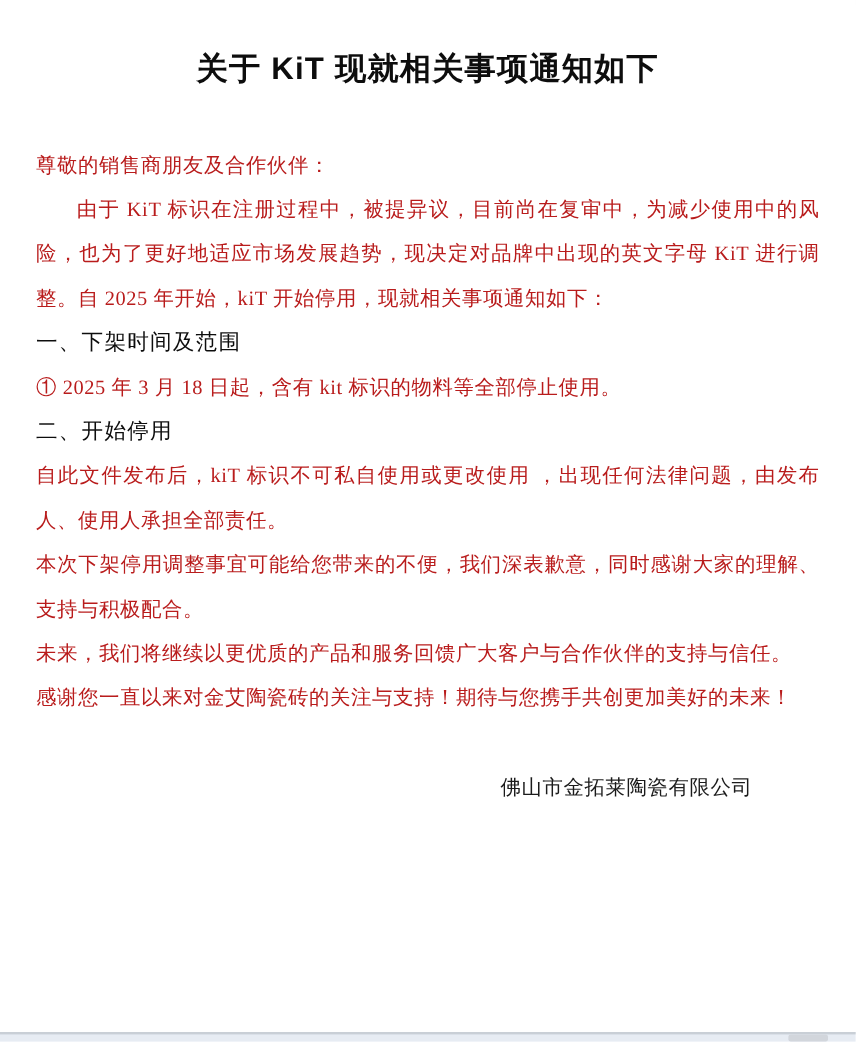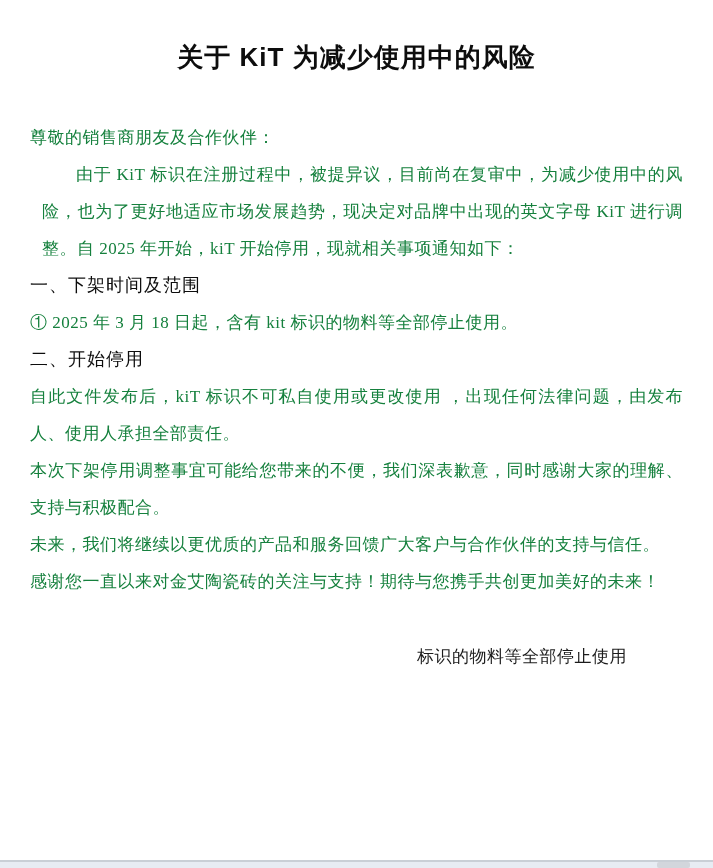--- a/index.html
+++ b/index.html
@@ -29,23 +29,23 @@
     letter-spacing: 1px;
     margin-bottom: 39px;
     color: #0d0d0d;
     font-family: "Liberation Sans", sans-serif;
   }
   p.body-line {
     font-size: 17px;
     line-height: 37px;
     letter-spacing: 0.5px;
     text-align: justify;
-    color: #15803d;
+    color: #b91c1c;
   }
-  p.indent { text-indent: 2em; margin-left: 12px; }
+  p.indent { text-indent: 2em; }
   p.section-heading {
     font-size: 18px;
     font-weight: normal;
     line-height: 37px;
     letter-spacing: 1px;
     color: #0d0d0d;
     font-family: "Liberation Sans", sans-serif;
     text-align: left;
   }
   .signature-block {
@@ -72,21 +72,21 @@
     border-radius: 2px;
   }
 </style>
 </head>
 <body>
 
 <div class="window-top-edge"></div>
 
 <div class="page">
 
-  <h1 class="doc-title">关于 KiT 为减少使用中的风险</h1>
+  <h1 class="doc-title">关于 KiT 现就相关事项通知如下</h1>
 
   <p class="body-line">尊敬的销售商朋友及合作伙伴：</p>
 
   <p class="body-line indent">由于 KiT 标识在注册过程中，被提异议，目前尚在复审中，为减少使用中的风险，也为了更好地适应市场发展趋势，现决定对品牌中出现的英文字母 KiT 进行调整。自 2025 年开始，kiT 开始停用，现就相关事项通知如下：</p>
 
   <p class="section-heading">一、下架时间及范围</p>
 
   <p class="body-line">① 2025 年 3 月 18 日起，含有 kit 标识的物料等全部停止使用。</p>
 
 
@@ -94,20 +94,20 @@
 
   <p class="body-line">自此文件发布后，kiT 标识不可私自使用或更改使用 ，出现任何法律问题，由发布人、使用人承担全部责任。</p>
 
   <p class="body-line">本次下架停用调整事宜可能给您带来的不便，我们深表歉意，同时感谢大家的理解、支持与积极配合。</p>
 
   <p class="body-line">未来，我们将继续以更优质的产品和服务回馈广大客户与合作伙伴的支持与信任。</p>
 
   <p class="body-line">感谢您一直以来对金艾陶瓷砖的关注与支持！期待与您携手共创更加美好的未来！</p>
 
   <div class="signature-block">
-    <div>标识的物料等全部停止使用</div>
+    <div>佛山市金拓莱陶瓷有限公司</div>
   </div>
 
 </div>
 
 <div class="bottom-bar">
   <div class="scrollbar-thumb"></div>
 </div>
 
 </body></html>

